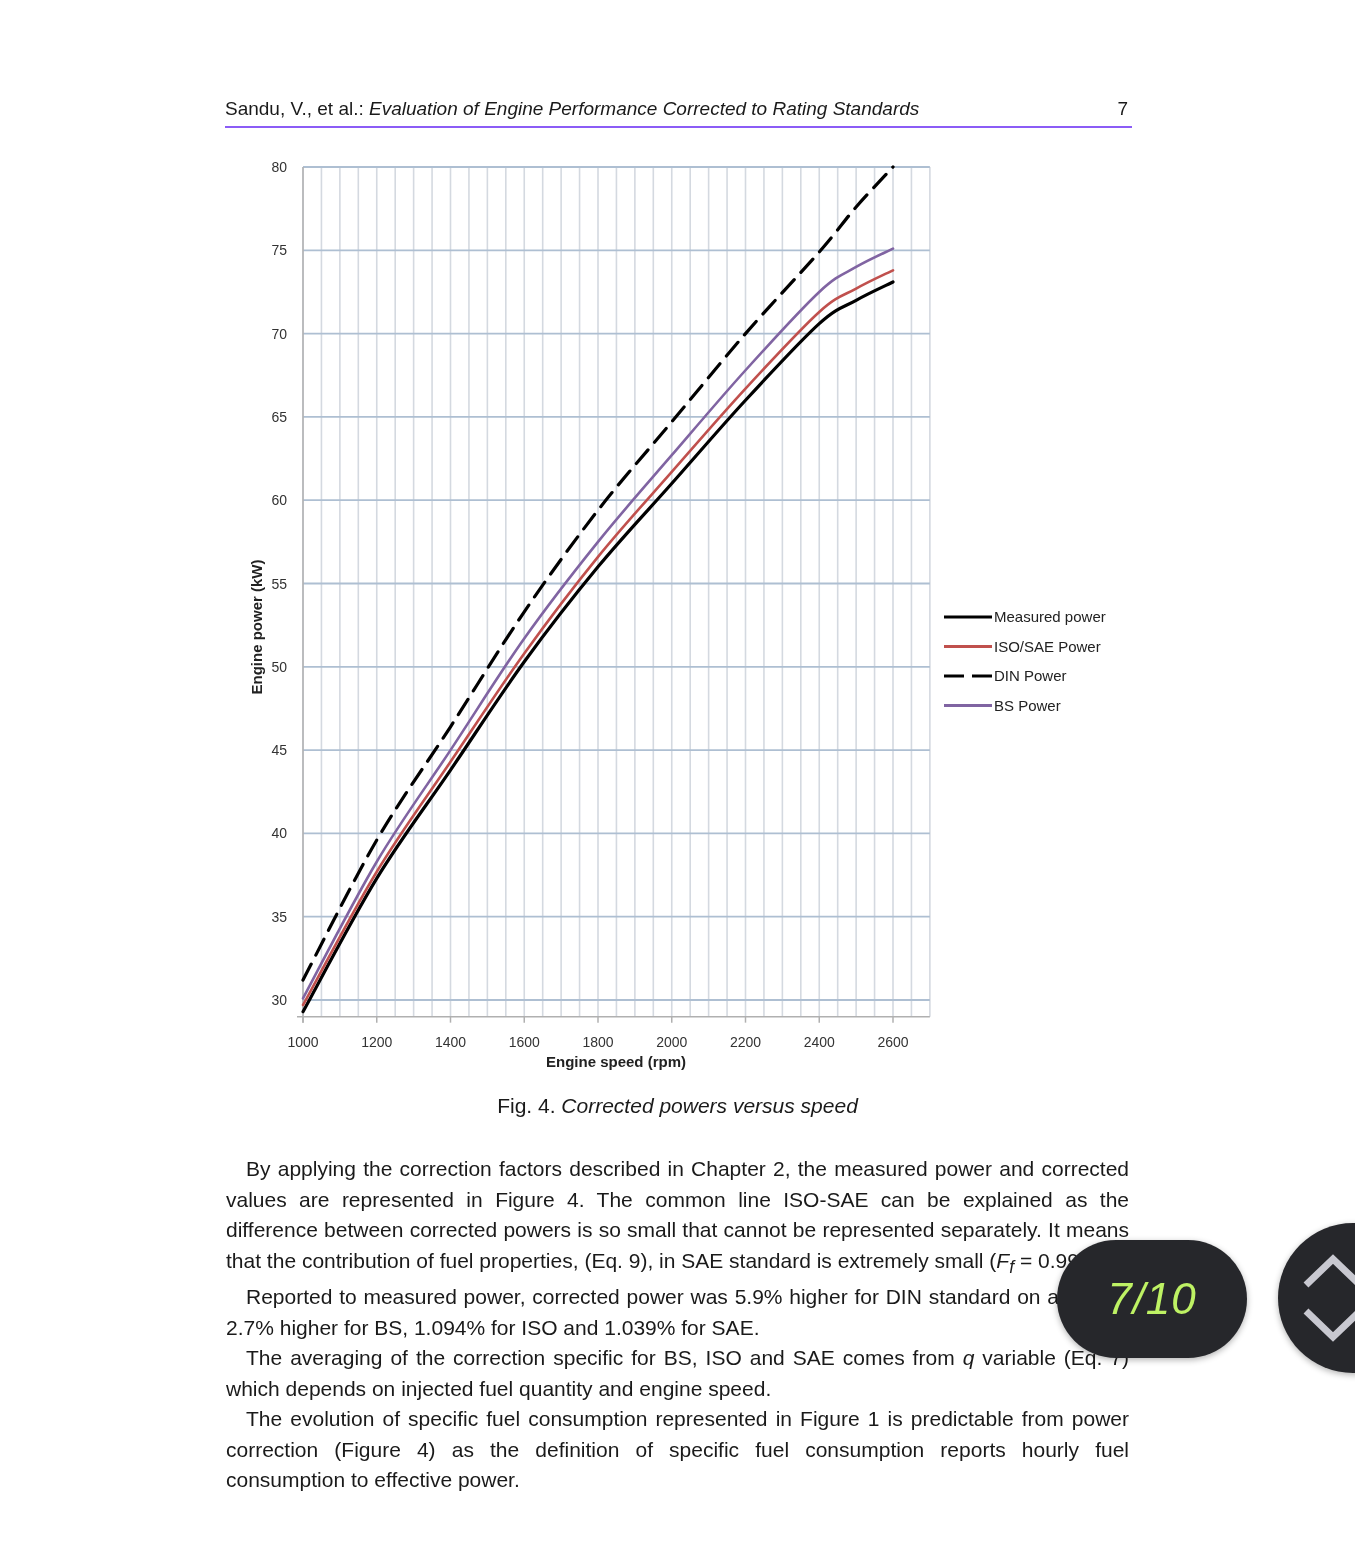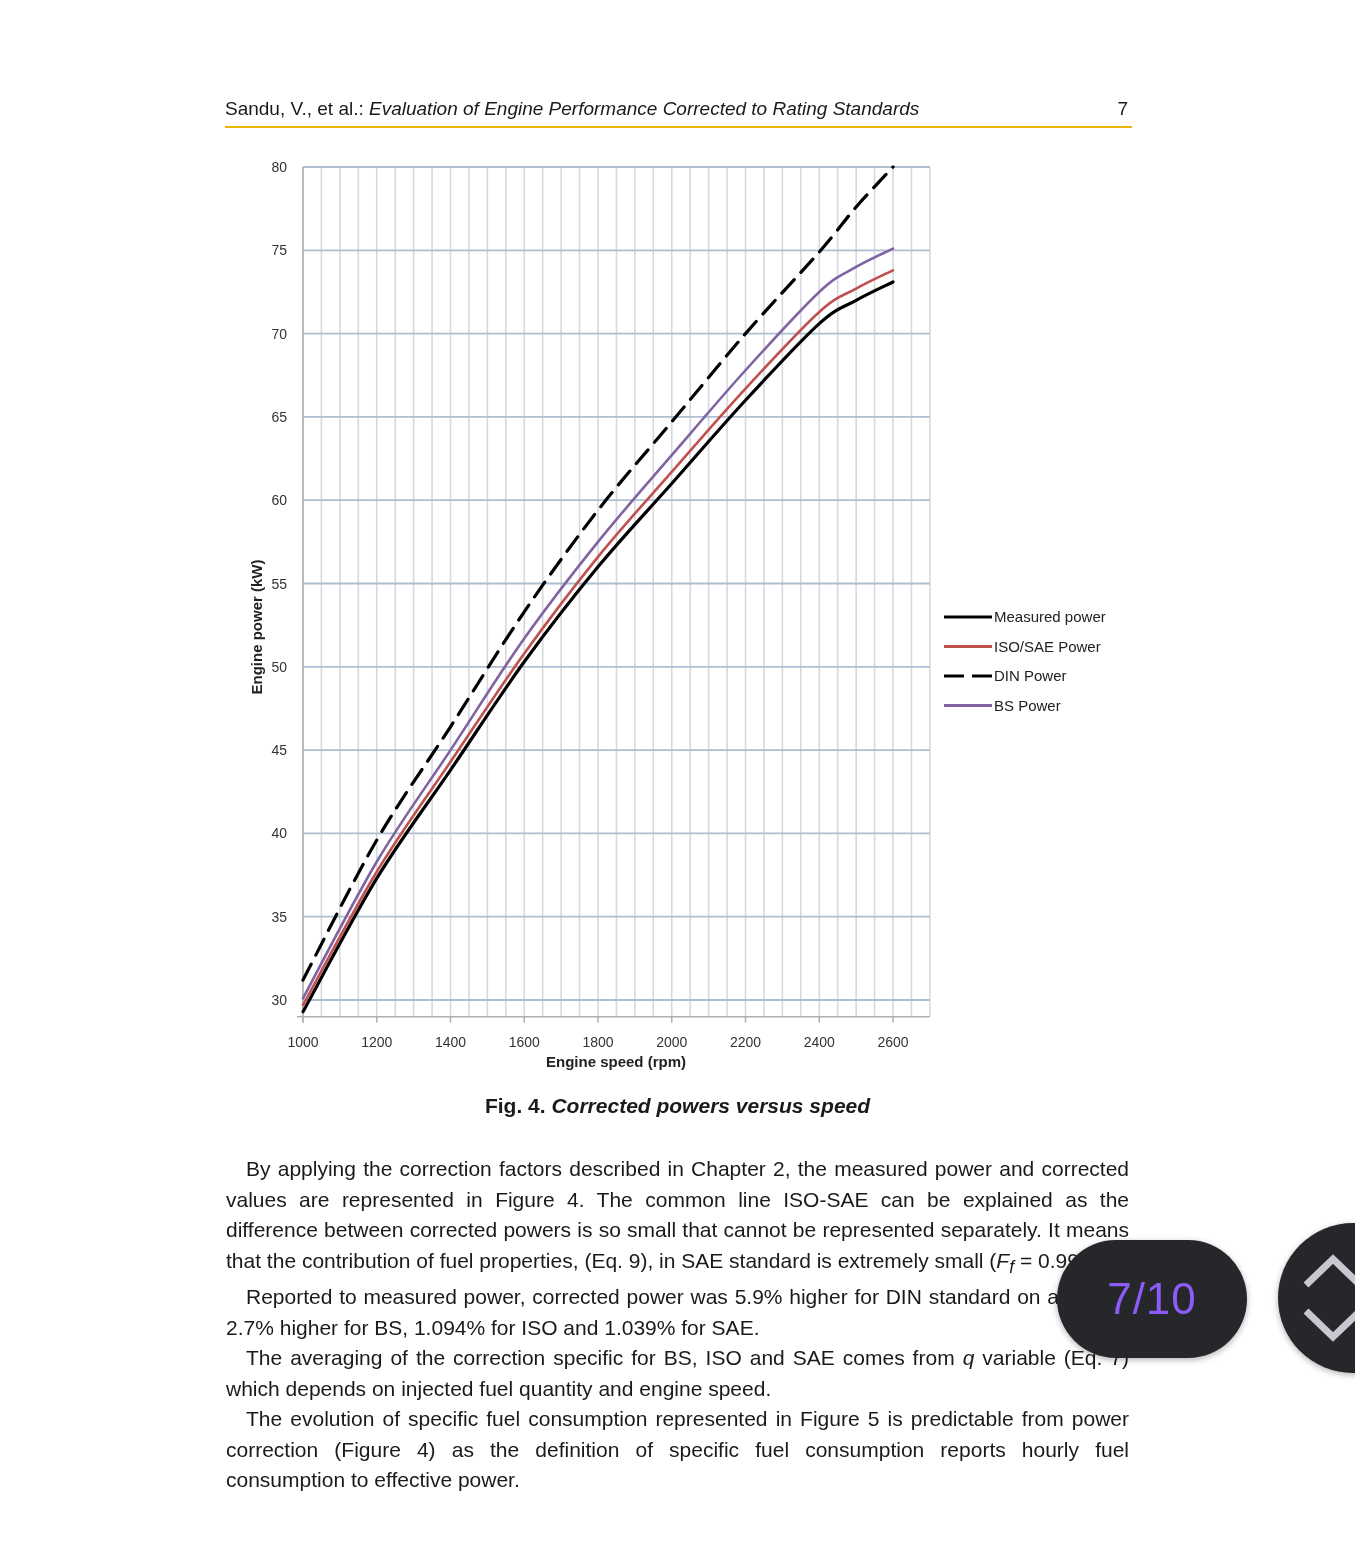--- a/index.html
+++ b/index.html
@@ -1,26 +1,26 @@
 <!DOCTYPE html>
 <html><head>
 <meta charset="utf-8">
 <style>
   html, body { margin:0; padding:0; background:#ffffff; }
   body { width:1355px; height:1551px; position:relative; overflow:hidden; font-family:"Liberation Sans", sans-serif; color:#1a1a1a; }
-  .header { position:absolute; left:225px; top:96px; width:907px; height:30px; border-bottom:2px solid #eab308; }
+  .header { position:absolute; left:225px; top:96px; width:907px; height:30px; border-bottom:2px solid #8b5cf6; }
   .header .authors { position:absolute; left:0; top:2px; font-size:19px; font-family:"Liberation Sans", sans-serif; }
   .header .authors i { font-style:italic; }
   .header .pnum { position:absolute; right:4px; top:2px; font-size:19px; }
   #chart { position:absolute; left:0; top:0; }
-  .caption { position:absolute; left:0; width:1355px; top:1094px; text-align:center; font-size:21px;font-weight:bold; }
+  .caption { position:absolute; left:0; width:1355px; top:1094px; text-align:center; font-size:21px; }
   .caption i { font-style:italic; }
   .body-text { position:absolute; left:226px; top:1154px; width:903px; font-size:21px; line-height:30.5px; text-align:justify; }
   .body-text p { margin:0; text-indent:20px; }
-  .pill { position:absolute; left:1057px; top:1240px; width:190px; height:118px; border-radius:59px; background:#26272b; color:#8b5cf6; font-size:44px; display:flex; align-items:center; justify-content:center; box-shadow:0 2px 6px rgba(0,0,0,0.3); letter-spacing:1px; }
+  .pill { position:absolute; left:1057px; top:1240px; width:190px; height:118px; border-radius:59px; background:#26272b; color:#bef264; font-size:44px; display:flex; align-items:center; justify-content:center; box-shadow:0 2px 6px rgba(0,0,0,0.3); letter-spacing:1px;font-style:italic; }
   .nav-btn { position:absolute; left:1278px; top:1223px; width:150px; height:150px; border-radius:75px; background:#26272b; box-shadow:0 2px 6px rgba(0,0,0,0.3); }
   .nav-btn svg { position:absolute; left:0; top:0; }
 </style>
 </head>
 <body>
 
 <div class="header">
   <span class="authors"><span>Sandu, V., et al.: </span><i>Evaluation of Engine Performance Corrected to Rating Standards</i></span>
   <span class="pnum">7</span>
 </div>
@@ -126,21 +126,21 @@
   <text id="xlabel" x="616" y="1067" text-anchor="middle" font-size="15" font-weight="bold" font-family="Liberation Sans, sans-serif" fill="#222">Engine speed (rpm)</text>
   <text id="ylabel" x="0" y="0" transform="translate(262,627) rotate(-90)" text-anchor="middle" font-size="15" font-weight="bold" font-family="Liberation Sans, sans-serif" fill="#222">Engine power (kW)</text>
 </svg>
 
 <div class="caption"><span>Fig. 4. </span><i>Corrected powers versus speed</i></div>
 
 <div class="body-text">
   <p><span>By applying the correction factors described in Chapter 2, the measured power and corrected values are represented in Figure 4. The common line ISO-SAE can be explained as the difference between corrected powers is so small that cannot be represented separately. It means that the contribution of fuel properties, (Eq. 9), in SAE standard is extremely small (</span><i>F</i><sub><i>f</i></sub><span> = 0.9995).</span></p>
   <p>Reported to measured power, corrected power was 5.9% higher for DIN standard on average, 2.7% higher for BS, 1.094% for ISO and 1.039% for SAE.</p>
   <p><span>The averaging of the correction specific for BS, ISO and SAE comes from </span><i>q</i><span> variable (Eq. 7) which depends on injected fuel quantity and engine speed.</span></p>
-  <p>The evolution of specific fuel consumption represented in Figure 5 is predictable from power correction (Figure 4) as the definition of specific fuel consumption reports hourly fuel consumption to effective power.</p>
+  <p>The evolution of specific fuel consumption represented in Figure 1 is predictable from power correction (Figure 4) as the definition of specific fuel consumption reports hourly fuel consumption to effective power.</p>
 </div>
 
 <div class="pill">7/10</div>
 <div class="nav-btn">
   <svg width="150" height="150">
     <polyline points="28,62 55,36 82,62" fill="none" stroke="#c8c8d0" stroke-width="7"></polyline>
     <polyline points="28,88 55,114 82,88" fill="none" stroke="#c8c8d0" stroke-width="7"></polyline>
   </svg>
 </div>
 

